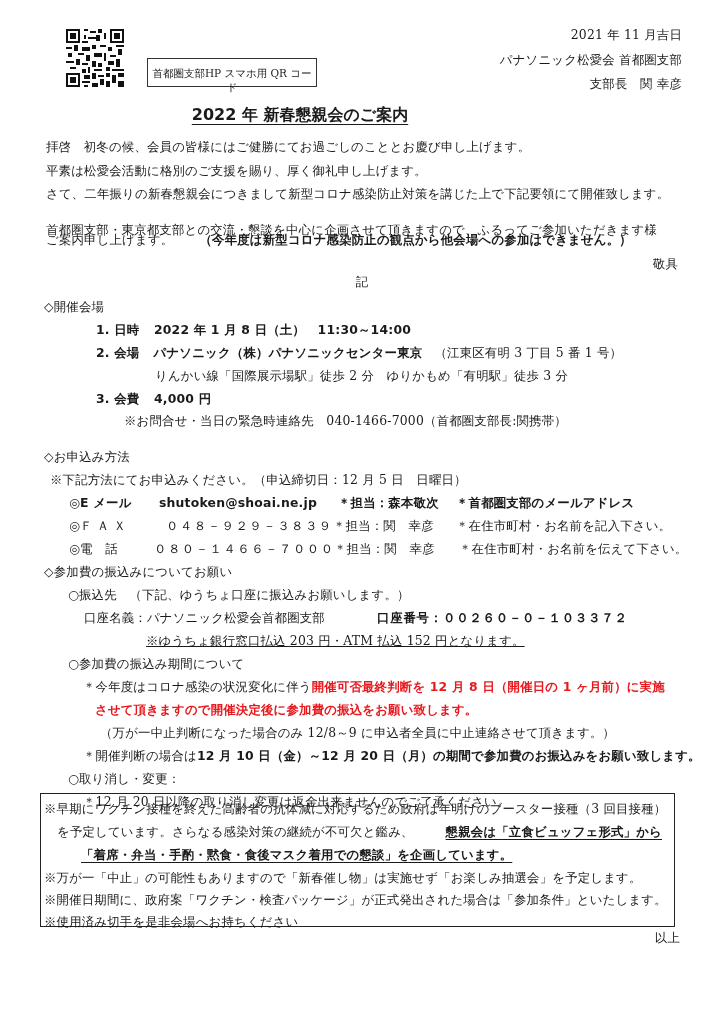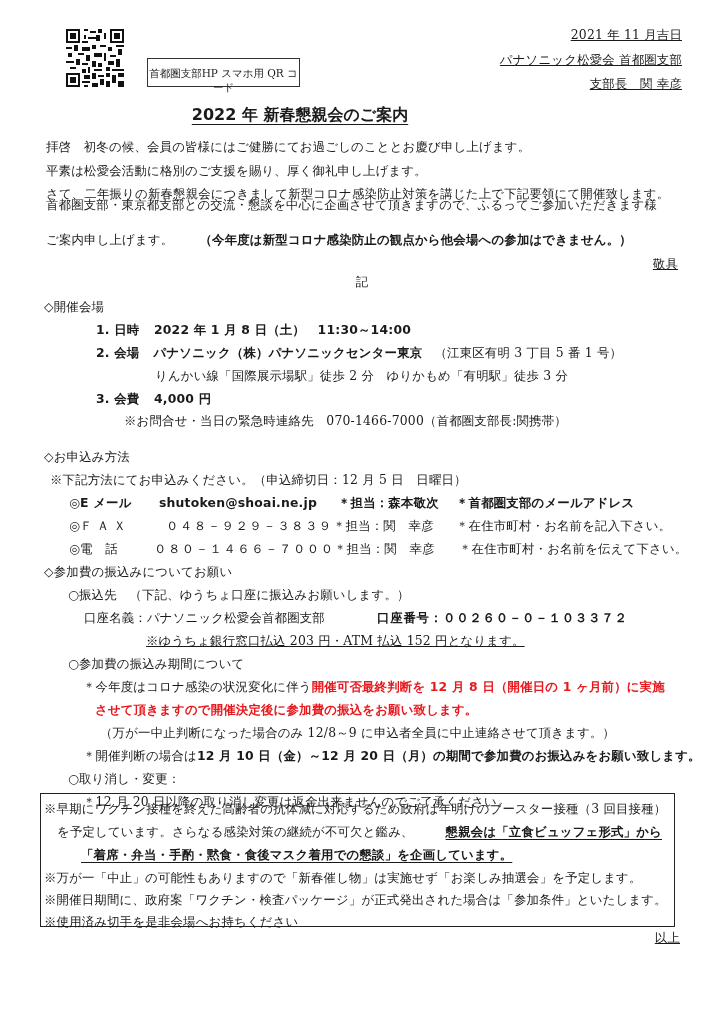--- a/index.html
+++ b/index.html
@@ -2,23 +2,23 @@
 <html><head>
 <meta charset="utf-8">
 <style>
   html, body { margin:0; padding:0; background:#ffffff; }
   body { width:724px; height:1024px; position:relative; overflow:hidden;
          font-family:"DejaVu Serif","Liberation Serif",serif; color:#1a1a1a; }
   .ln { position:absolute; white-space:nowrap; font-size:12.4px; line-height:16px; letter-spacing:0.2px; }
   .b { font-weight:bold; font-family:"DejaVu Sans","Liberation Sans",sans-serif; }
   .red { color:#e8191e; }
   .u { text-decoration:underline; text-underline-offset:3px;padding-left:32px; }
-  .right { text-align:left;text-decoration:underline; }
+  .right { text-align:left; }
   .qr { position:absolute; left:66px; top:29px; width:58px; height:58px; }
-  .qr-label-box { position:absolute; left:147px; top:58px; width:153px; height:29px;
+  .qr-label-box { position:absolute; left:147px; top:58px; width:170px; height:29px;
                   border:1px solid #333; box-sizing:border-box; }
   .qr-label { position:absolute; left:0; right:0; top:7px; text-align:center; font-size:10.5px; line-height:14px; }
   .title { position:absolute; left:0; width:600px; top:104px; text-align:center;
            font-family:"DejaVu Sans","Liberation Sans",sans-serif; font-size:16px; font-weight:bold; line-height:22px; }
   .title span { text-decoration:underline; text-underline-offset:4px; }
   .notice-box { position:absolute; left:40px; top:793px; width:635px; height:134px;
                 border:1.5px solid #222; box-sizing:border-box; }
 </style>
 </head>
 <body>
@@ -91,21 +91,21 @@
 
 <div class="ln right" style="right:42px;top:27px;">2021 年 11 月吉日</div>
 <div class="ln right" style="right:42px;top:52px;">パナソニック松愛会 首都圏支部</div>
 <div class="ln right" style="right:42px;top:76px;">支部長　関 幸彦</div>
 
 <div class="title"><span>2022 年  新春懇親会のご案内</span></div>
 
 <div class="ln" style="left:46px;top:139px;">拝啓　初冬の候、会員の皆様にはご健勝にてお過ごしのこととお慶び申し上げます。</div>
 <div class="ln" style="left:46px;top:163px;">平素は松愛会活動に格別のご支援を賜り、厚く御礼申し上げます。</div>
 <div class="ln" style="left:46px;top:186px;">さて、二年振りの新春懇親会につきまして新型コロナ感染防止対策を講じた上で下記要領にて開催致します。</div>
-<div class="ln" style="left:46px;top:197px;">首都圏支部・東京都支部との交流・懇談を中心に企画させて頂きますので、ふるってご参加いただきます様</div>
+<div class="ln" style="left:46px;top:222px;">首都圏支部・東京都支部との交流・懇談を中心に企画させて頂きますので、ふるってご参加いただきます様</div>
 <div class="ln" style="left:46px;top:232px;">
   <span>ご案内申し上げます。</span>
   <span class="b" style="margin-left:22px;">（今年度は新型コロナ感染防止の観点から他会場への参加はできません。）</span>
 </div>
 <div class="ln right" style="right:46px;top:256px;">敬具</div>
 <div class="ln" style="left:0;width:724px;text-align:center;top:274px;">記</div>
 
 <div class="ln" style="left:44px;top:299px;">◇開催会場</div>
 <div class="ln b" style="left:96px;top:322px;">
   <span>1. 日時</span>
@@ -114,21 +114,21 @@
 <div class="ln" style="left:96px;top:345px;">
   <span class="b">2. 会場</span>
   <span class="b" style="margin-left:10px;">パナソニック（株）パナソニックセンター東京</span>
   <span style="margin-left:8px;">（江東区有明 3 丁目 5 番 1 号）</span>
 </div>
 <div class="ln" style="left:155px;top:368px;">りんかい線「国際展示場駅」徒歩 2 分　ゆりかもめ「有明駅」徒歩 3 分</div>
 <div class="ln b" style="left:96px;top:391px;">
   <span>3. 会費</span>
   <span style="margin-left:10px;">4,000 円</span>
 </div>
-<div class="ln" style="left:124px;top:413px;">※お問合せ・当日の緊急時連絡先　070-1466-7000（首都圏支部長:関携帯）</div>
+<div class="ln" style="left:124px;top:413px;">※お問合せ・当日の緊急時連絡先　040-1466-7000（首都圏支部長:関携帯）</div>
 
 <div class="ln" style="left:44px;top:449px;">◇お申込み方法</div>
 <div class="ln" style="left:50px;top:472px;">※下記方法にてお申込みください。（申込締切日：12 月 5 日　日曜日）</div>
 
 <div class="ln b" style="left:69px;top:495px;">◎E メール</div>
 <div class="ln b" style="left:159px;top:495px;">shutoken@shoai.ne.jp</div>
 <div class="ln b" style="left:338px;top:495px;">＊担当：森本敬次</div>
 <div class="ln b" style="left:456px;top:495px;">＊首都圏支部のメールアドレス</div>
 
 <div class="ln" style="left:69px;top:518px;">◎Ｆ Ａ Ｘ</div>

